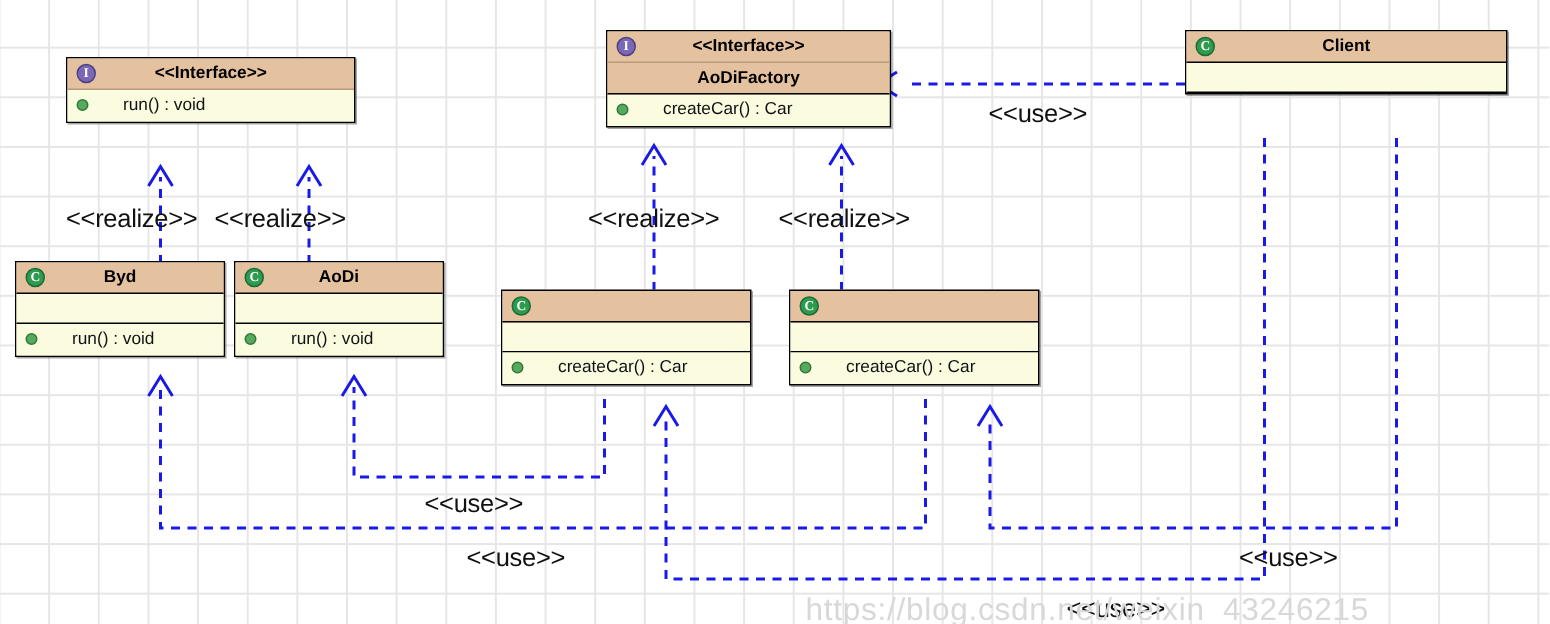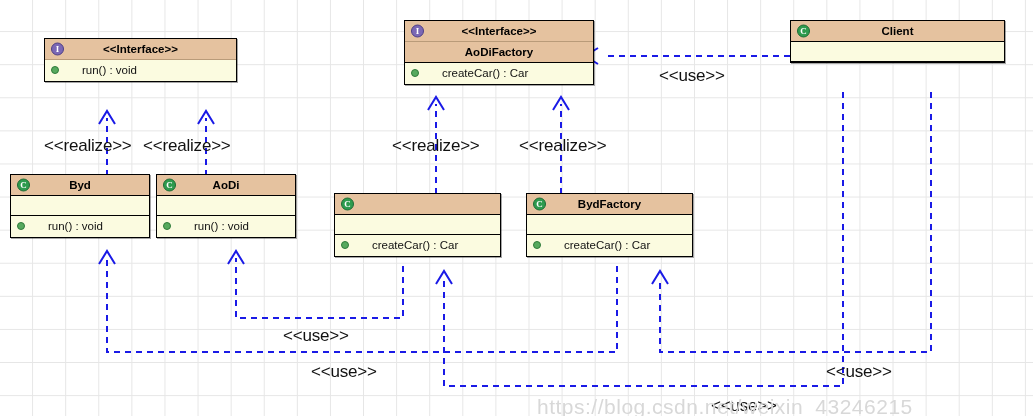--- a/index.html
+++ b/index.html
@@ -223,21 +223,20 @@
     <div class="op-row">
       <span class="vis-dot"></span>
       <span class="op-text">createCar() : Car</span>
     </div>
   </div>
 </div>
 
 <div class="uml-class" style="left:526px; top:193px; width:167px;">
   <div class="uml-header namerow">
     <span class="type-icon cls">C</span>
-    <span class="uml-name">BydFactory</span>
   </div>
   <div class="uml-attrs"></div>
   <div class="uml-ops">
     <div class="op-row">
       <span class="vis-dot"></span>
       <span class="op-text">createCar() : Car</span>
     </div>
   </div>
 </div>
 

